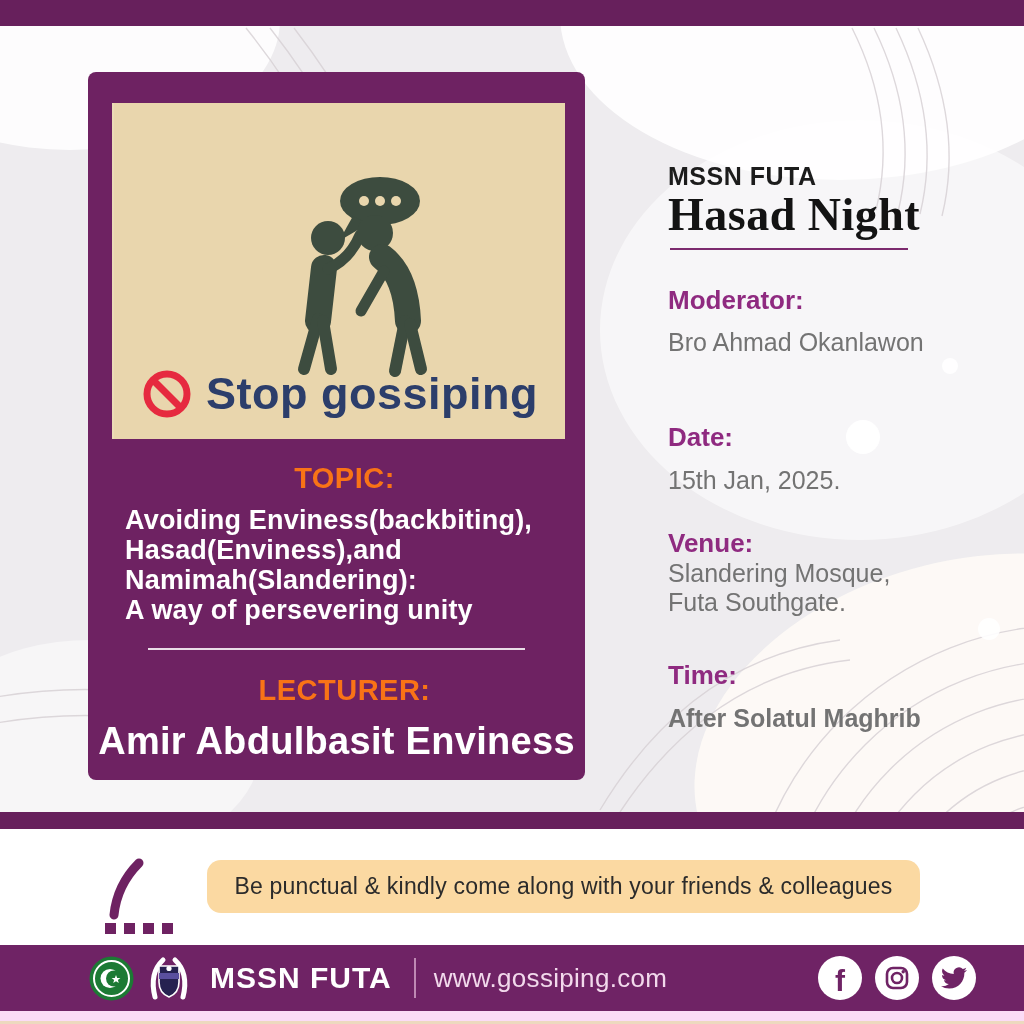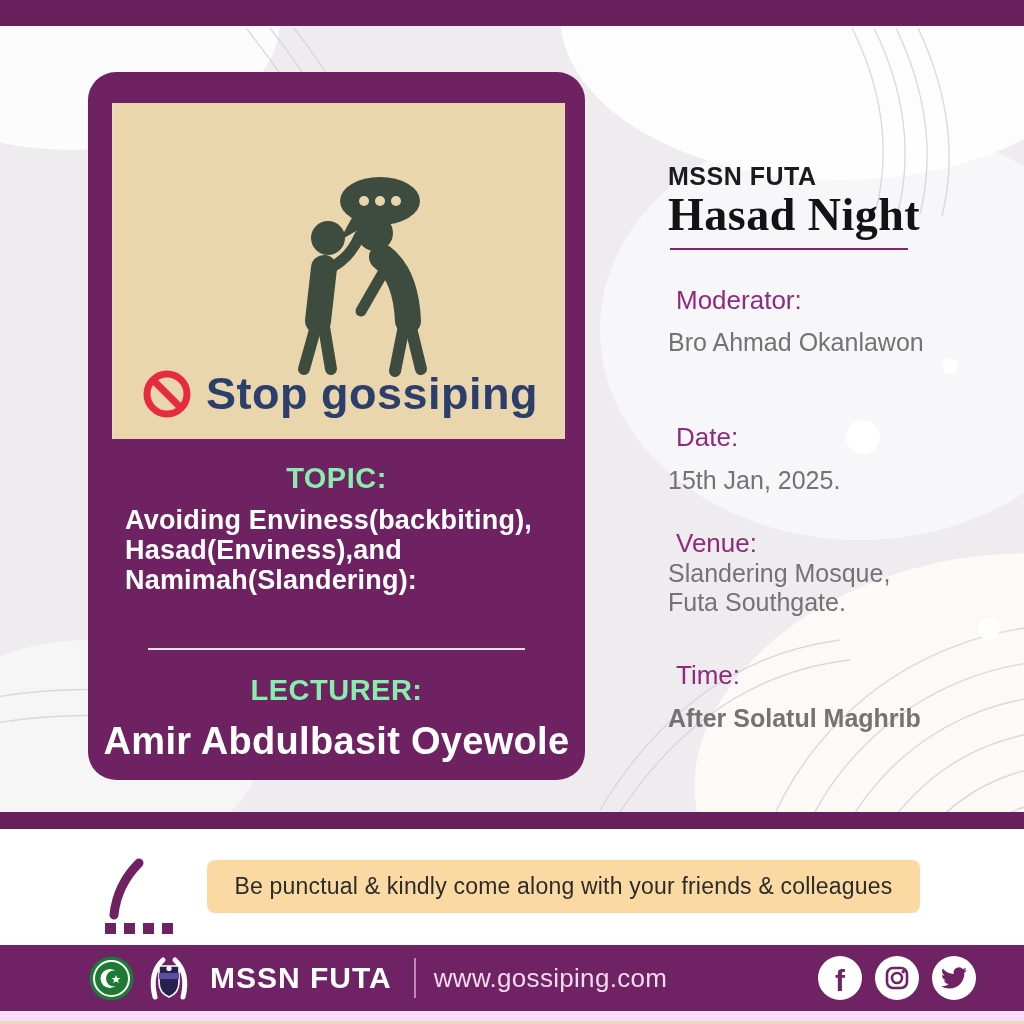--- a/index.html
+++ b/index.html
@@ -19,38 +19,38 @@
   .waves{position:absolute;left:0;top:0;}
   
   .topbar{position:absolute;left:0;top:0;width:1024px;height:26px;background:#67205c;}
   .midband{position:absolute;left:0;top:812px;width:1024px;height:17px;background:#67205c;}
   .noteband{position:absolute;left:0;top:829px;width:1024px;height:116px;background:#ffffff;}
   .pinkstrip{position:absolute;left:0;top:1011px;width:1024px;height:13px;background:#fbdcf6;}
   .bottomline{position:absolute;left:0;top:1021px;width:1024px;height:3px;background:#ead8b2;opacity:.8;}
   
   .card{
     position:absolute;left:88px;top:72px;width:497px;height:708px;
-    background:#6e2262;border-radius:28px;
+    background:#6e2262;border-radius:8px;
   }
   .card-image{
     position:absolute;left:24px;top:31px;width:453px;height:336px;
     background:#e9d6ad;
     background-image:linear-gradient(90deg,rgba(255,255,255,.12) 0 2px,transparent 2px 7px);
     overflow:hidden;
   }
   .stop-row{
     position:absolute;left:30px;right:16px;bottom:16px;height:58px;
     display:flex;align-items:center;justify-content:flex-start;gap:14px;
   }
   .stop-text{
     font-size:45px;font-weight:bold;color:#2c3e6b;letter-spacing:.5px;white-space:nowrap;
   }
   .topic-label,.lect-label{
-    position:absolute;left:0;width:100%;text-align:center;
-    color:#86efac;font-weight:bold;font-size:29px;letter-spacing:.5px;
+    position:absolute;left:8px;width:100%;text-align:center;
+    color:#f97316;font-weight:bold;font-size:29px;letter-spacing:.5px;
   }
   .topic-label{top:390px;}
   .topic-text{
     position:absolute;left:37px;top:433px;width:430px;
     color:#ffffff;font-weight:bold;font-size:27px;line-height:30px;letter-spacing:.2px;
   }
   .card-divider{
     position:absolute;left:60px;top:576px;width:377px;height:2px;
     background:rgba(255,255,255,.85);
   }
@@ -58,26 +58,26 @@
   .lect-name{
     position:absolute;left:0;top:648px;width:100%;text-align:center;
     color:#ffffff;font-size:38px;font-weight:bold;letter-spacing:.3px;
   }
   
   .aside{position:absolute;left:668px;top:150px;width:340px;height:620px;}
   .org-line{position:absolute;left:0;top:12px;font-size:25px;font-weight:bold;color:#1c1c1c;letter-spacing:.5px;}
   .event-line{position:absolute;left:0;top:38px;font-family:"Liberation Serif","DejaVu Serif",serif;
     font-size:46px;font-weight:bold;color:#131313;letter-spacing:.5px;}
   .event-underline{position:absolute;left:2px;top:98px;width:238px;height:2px;background:#7c2a6e;}
-  .d-label{position:absolute;left:8px;font-size:26px;font-weight:normal;color:#8f2a80;text-align:right;}
+  .d-label{position:absolute;left:0;font-size:26px;font-weight:bold;color:#8f2a80;text-align:right;}
   .d-val{position:absolute;left:0;font-size:25px;color:#737373;}
   
   .quote-decor{position:absolute;left:95px;top:28px;}
   .banner{
-    position:absolute;left:207px;top:31px;width:713px;height:53px;border-radius:8px;
+    position:absolute;left:207px;top:31px;width:713px;height:53px;border-radius:14px;
     background:#fbd9a2;display:flex;align-items:center;justify-content:center;
   }
   .banner span{font-size:23px;color:#2b2b2b;letter-spacing:.2px;}
   
   .footer{
     position:absolute;left:0;top:945px;width:1024px;height:66px;background:#6f2365;
     display:flex;align-items:center;padding:0 48px 0 88px;box-sizing:border-box;
   }
   .logos{display:flex;align-items:center;gap:9px;}
   .f-title{margin-left:16px;color:#ffffff;font-size:30px;font-weight:bold;letter-spacing:1px;white-space:nowrap;}
@@ -164,26 +164,27 @@
         <span class="stop-text">Stop gossiping</span>
       </div>
     </div>
 
     <div class="topic-label">TOPIC:</div>
 
     <div class="topic-text">
       <div>Avoiding Enviness(backbiting),</div>
       <div>Hasad(Enviness),and</div>
       <div>Namimah(Slandering):</div>
+      <div>A way of persevering unity</div>
     </div>
 
     <div class="card-divider"></div>
 
     <div class="lect-label">LECTURER:</div>
-    <div class="lect-name">Amir Abdulbasit Oyewole</div>
+    <div class="lect-name">Amir Abdulbasit Enviness</div>
   </section>
 
   <aside class="aside">
     <div class="org-line">MSSN FUTA</div>
     <div class="event-line">Hasad Night</div>
     <div class="event-underline"></div>
 
     <div class="d-label" style="top:135px;">Moderator:</div>
     <div class="d-val" style="top:178px;">Bro Ahmad Okanlawon</div>
 

